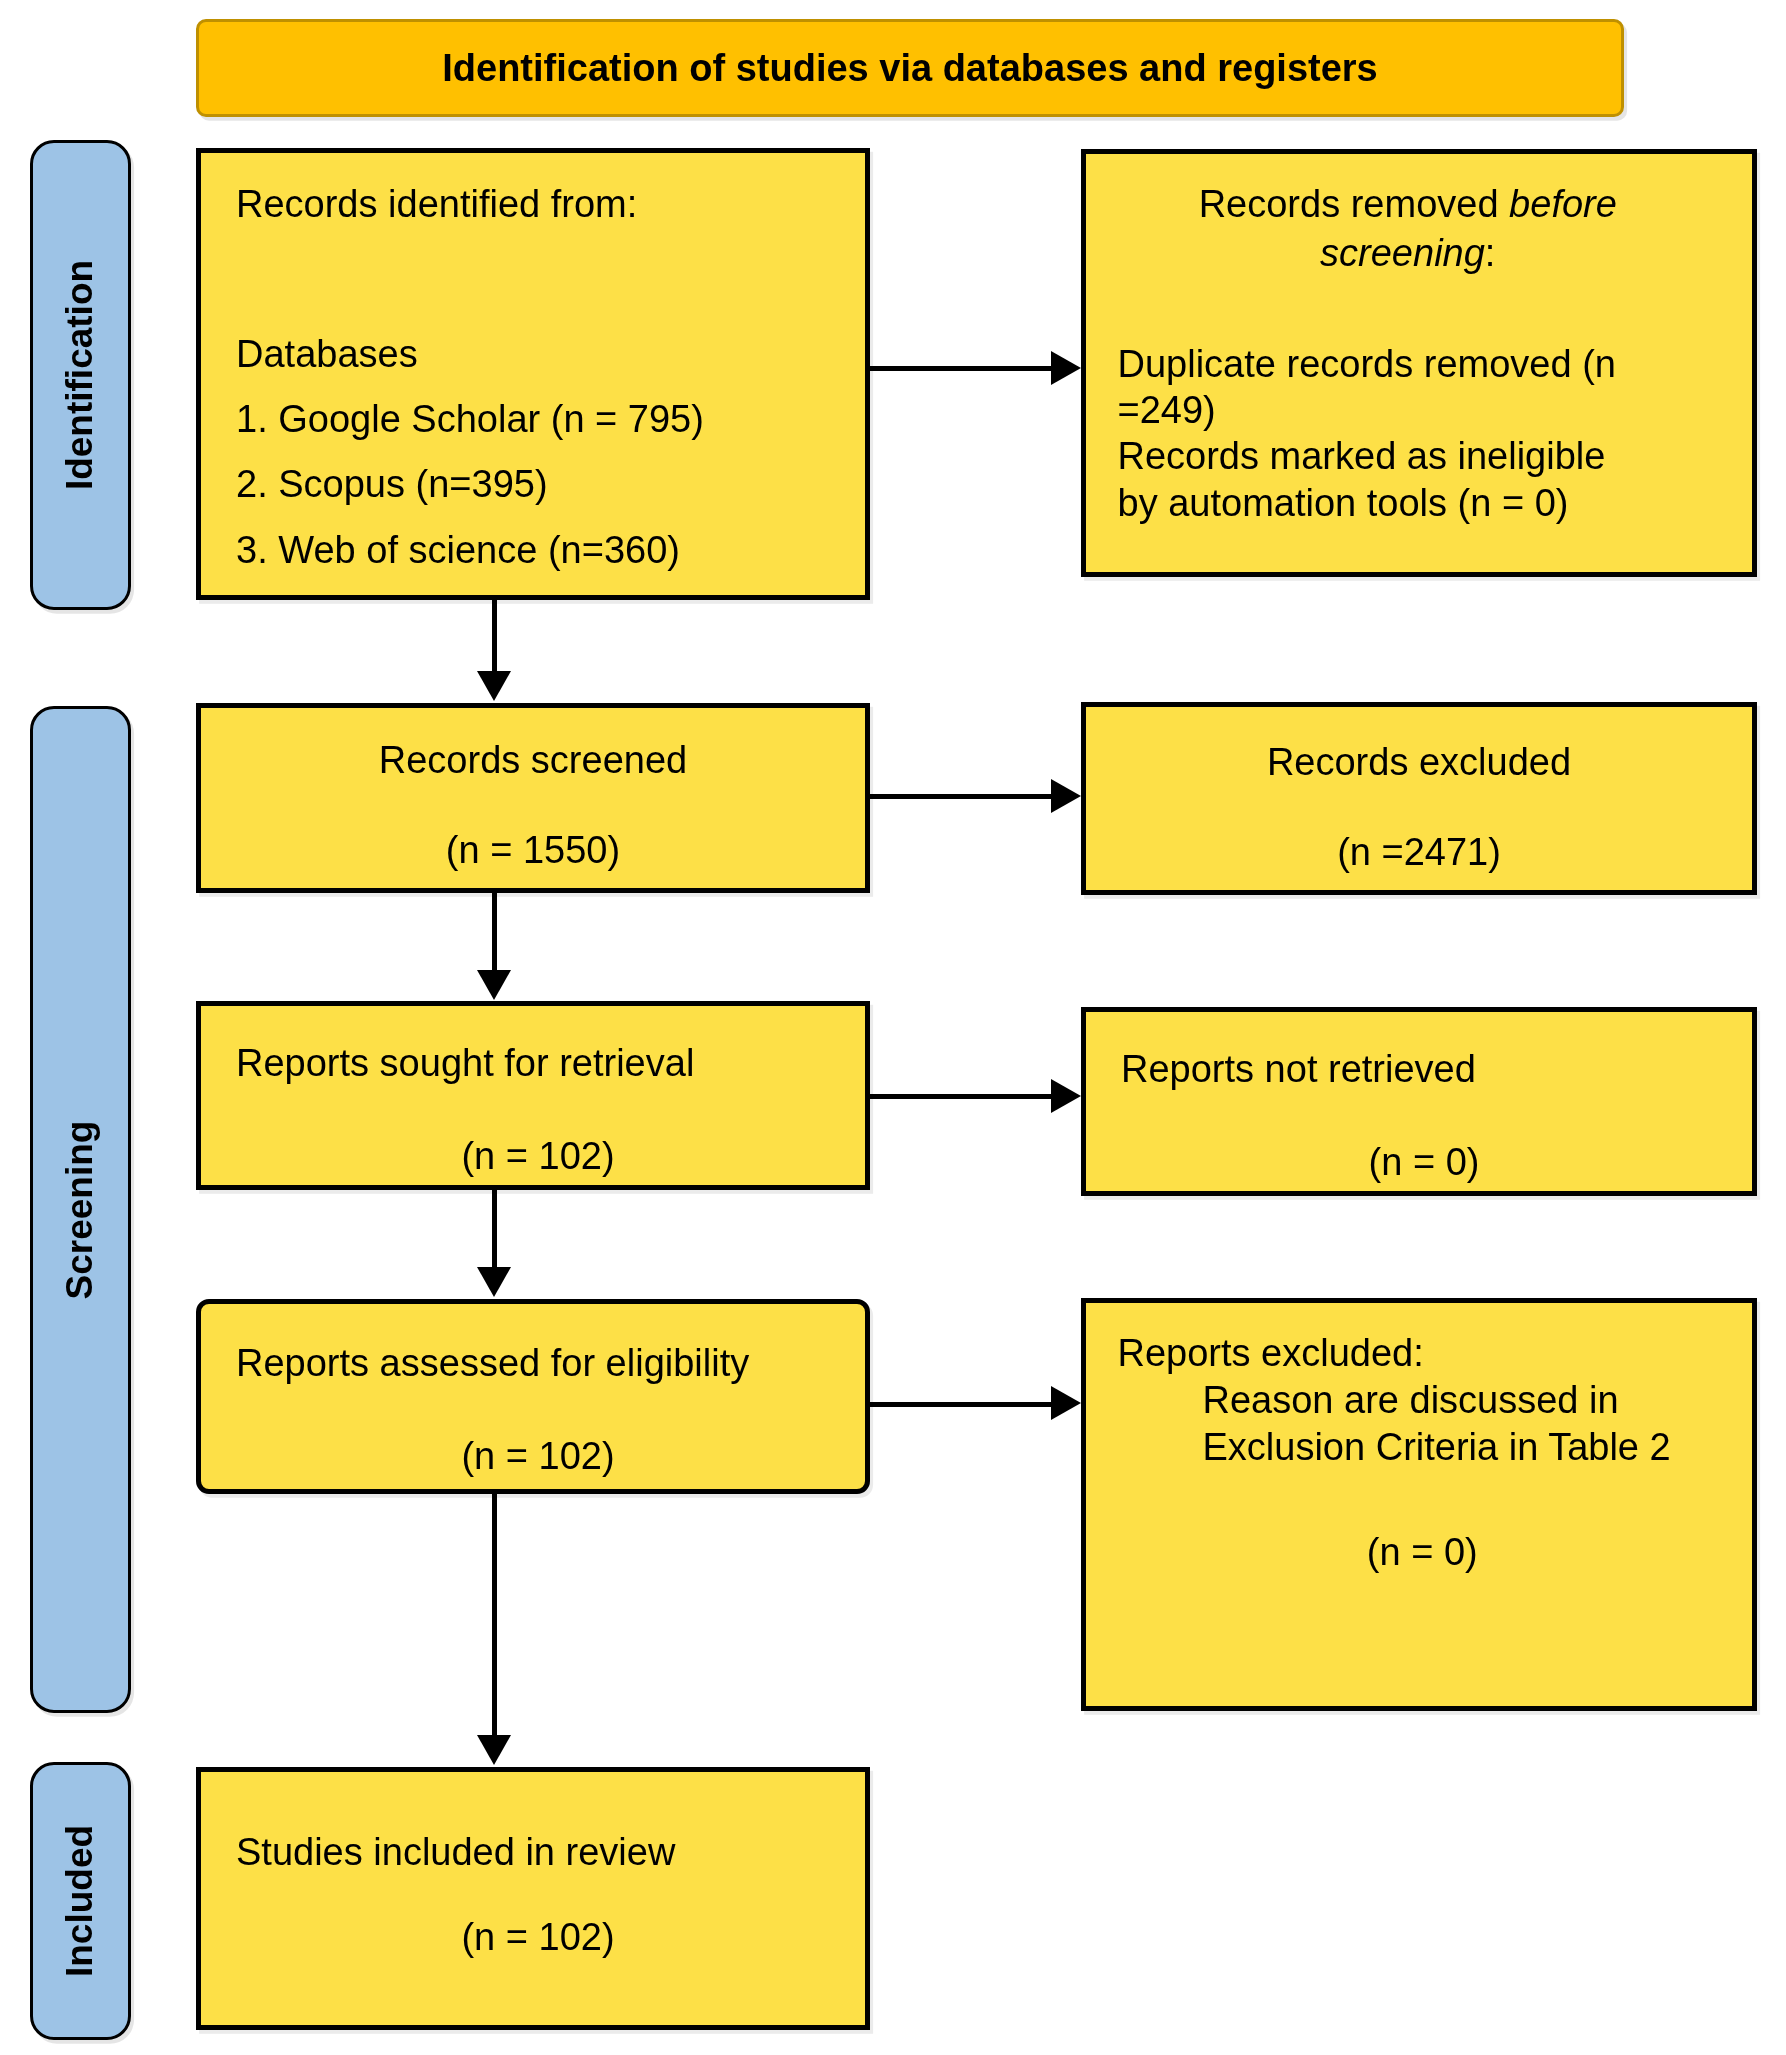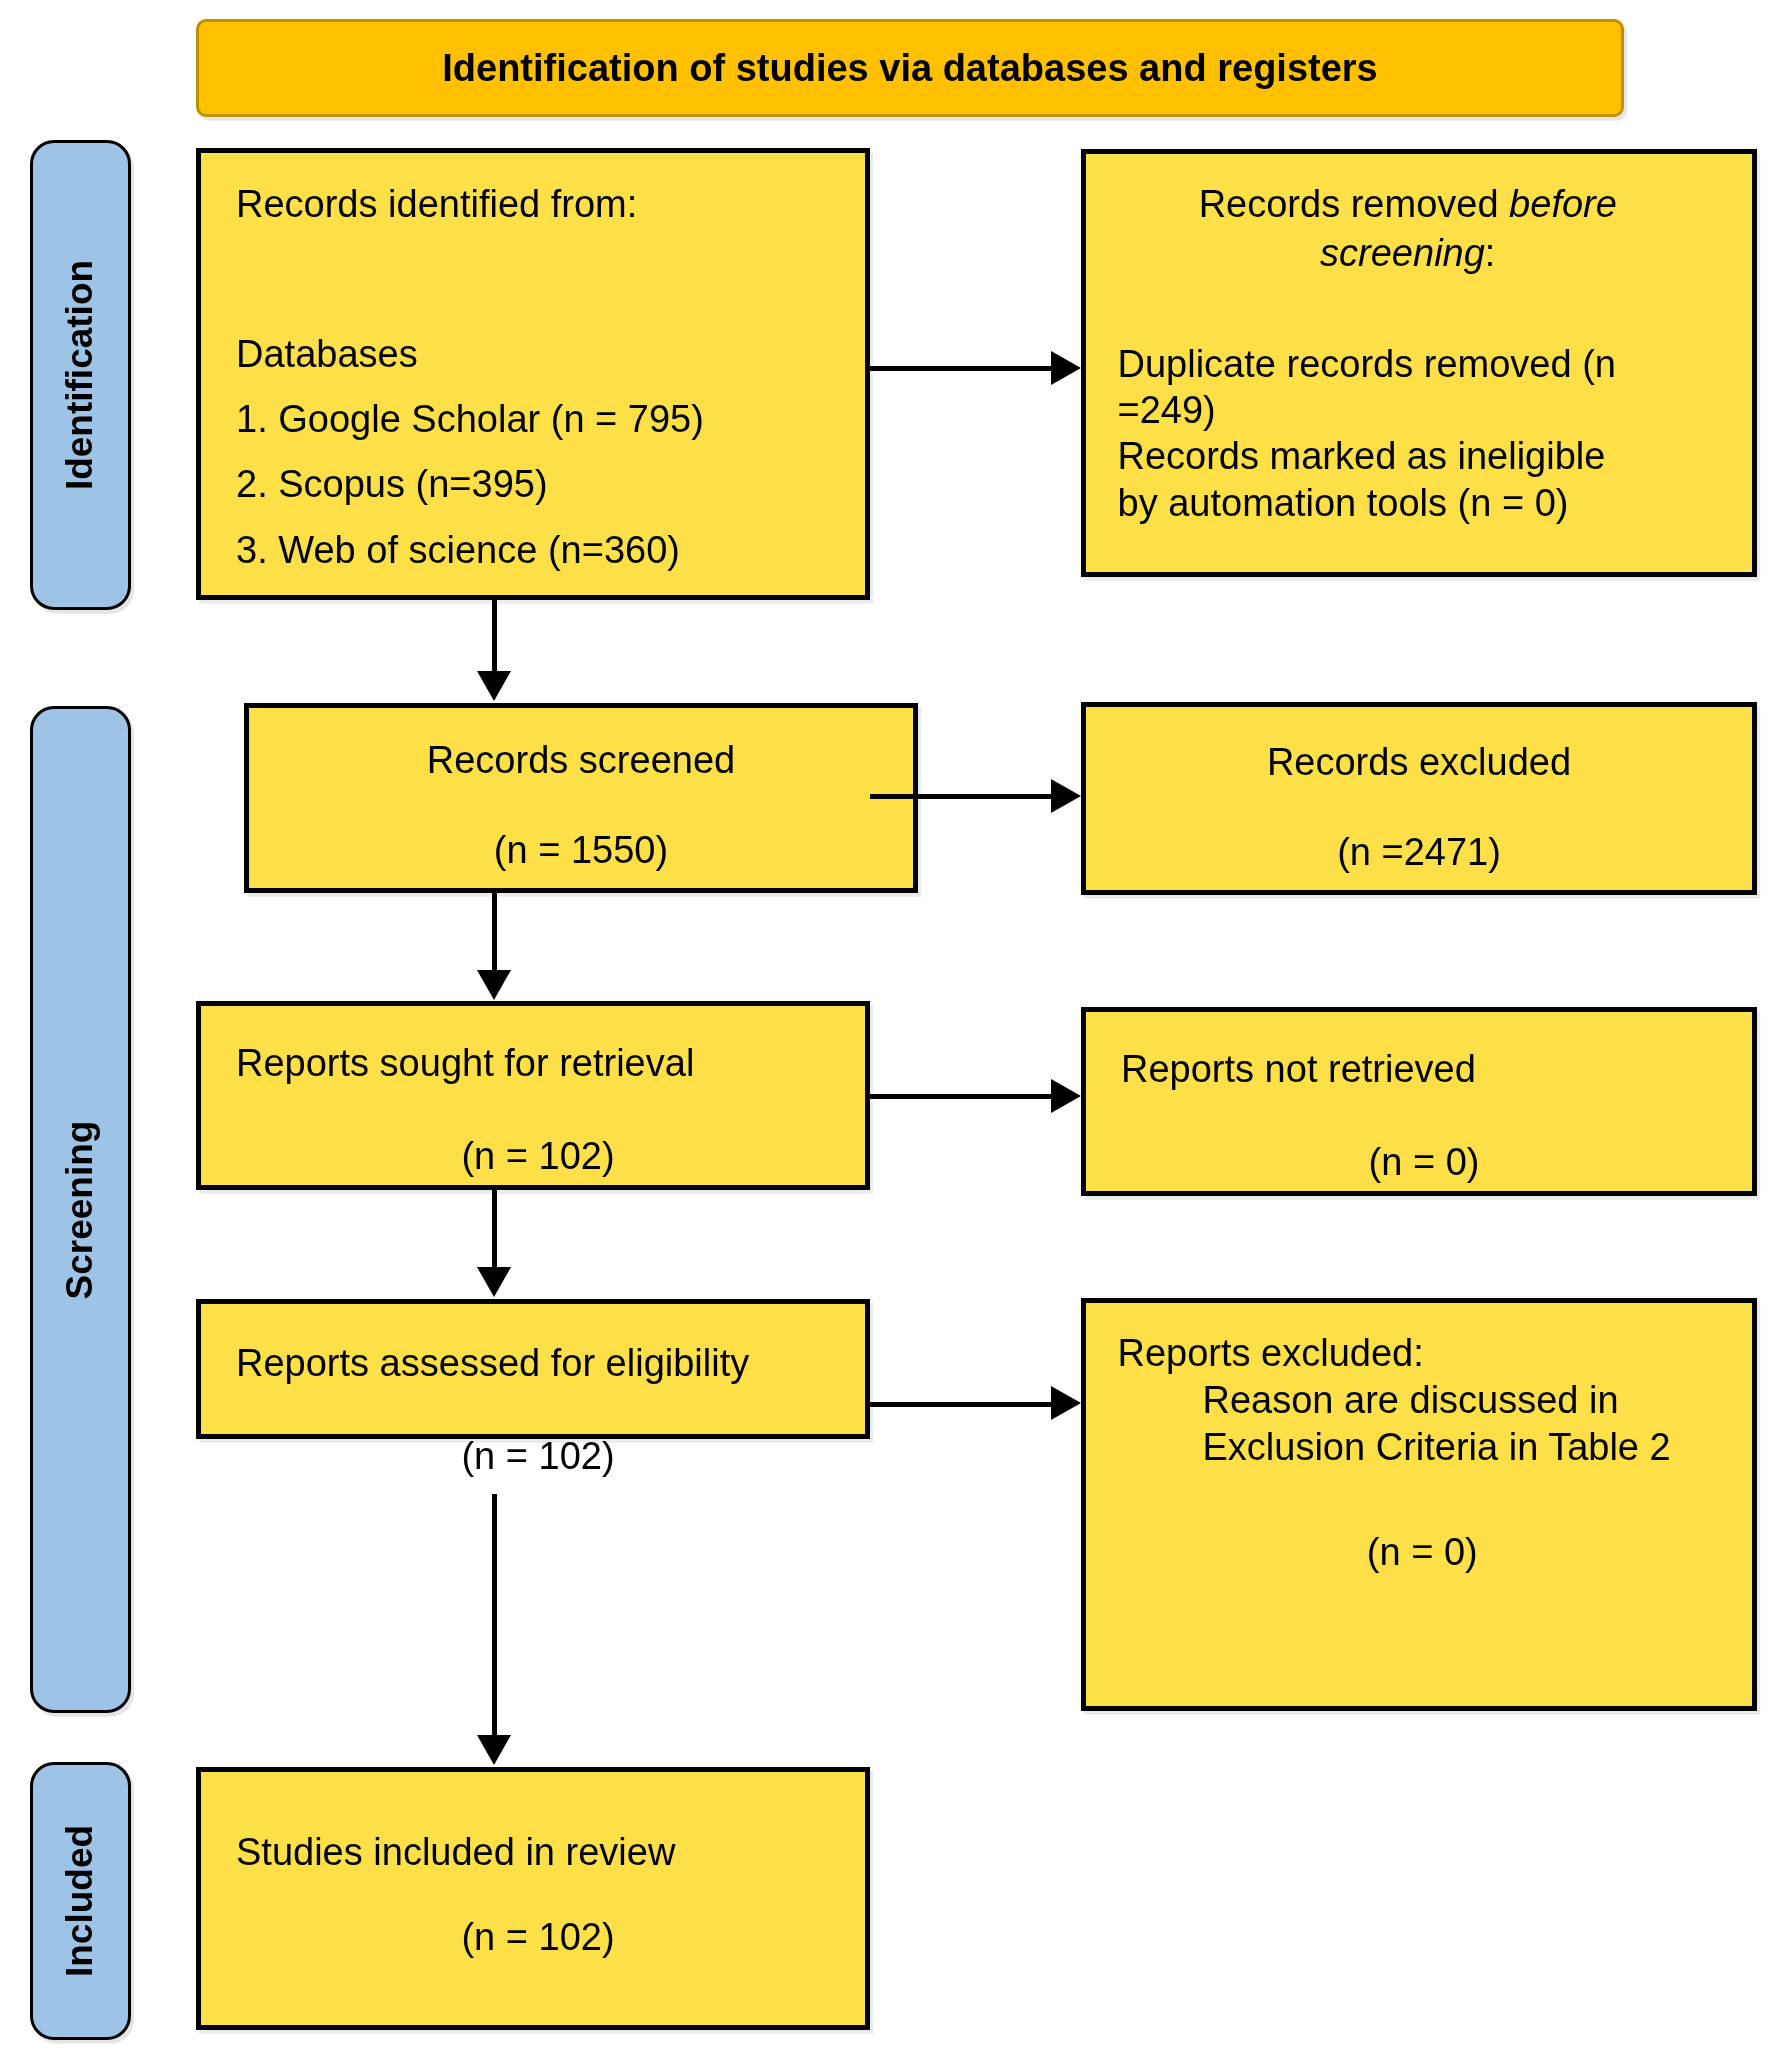--- a/index.html
+++ b/index.html
@@ -54,29 +54,29 @@
     box-shadow:3.1px 3.8px 0 rgba(0,0,0,0.08);
   }
   .col-l{left:196px;width:674px;}
   .col-r{left:1081px;width:676px;}
   #box-records-identified{top:148px;height:452px;padding:29px 25px 0 35px;}
   #box-records-identified .list{margin-top:94px;line-height:1.72;}
   #box-records-identified .list .dbh{text-underline-offset:5px;}
   #box-records-removed{top:149px;height:428px;padding:26.4px 54px 0 31.5px;}
   #box-records-removed .head{max-width:567px;margin:0 auto;text-align:center;line-height:1.28;}
   #box-records-removed .items{margin-top:63px;max-width:523px;line-height:1.22;}
-  #box-records-screened{top:703px;height:190px;padding-top:30px;text-align:center;margin-left:48px;}
+  #box-records-screened{top:703px;height:190px;padding-top:30px;text-align:center;}
   #box-records-screened .cnt{margin-top:44px;}
   #box-records-excluded{top:702px;height:193px;padding-top:33px;text-align:center;}
   #box-records-excluded .cnt{margin-top:44px;}
   #box-reports-sought{top:1001px;height:189px;padding:35px 25px 0 35px;}
   #box-reports-sought .cnt{margin-top:47px;text-align:center;}
   #box-reports-not-retrieved{top:1007px;height:189px;padding:35px 25px 0 35px;}
   #box-reports-not-retrieved .cnt{margin-top:47px;text-align:center;}
-  #box-reports-assessed{top:1299px;height:140px;padding:37px 25px 0 35px;}
+  #box-reports-assessed{top:1299px;height:195px;padding:37px 25px 0 35px;border-radius:13px;}
   #box-reports-assessed .cnt{margin-top:47px;text-align:center;}
   #box-reports-excluded{top:1298px;height:413px;padding:28px 25px 0 31.5px;}
   #box-reports-excluded .reason{margin-left:85px;width:479px;line-height:1.25;}
   #box-reports-excluded .cnt{margin-top:58px;text-align:center;}
   #box-studies-included{top:1767px;height:263px;padding:58px 25px 0 35px;}
   #box-studies-included .cnt{margin-top:39px;text-align:center;}
   
   .hline{position:absolute;height:5px;background:#000;}
   .vline{position:absolute;width:5px;background:#000;}
   .head-right{position:absolute;width:0;height:0;

